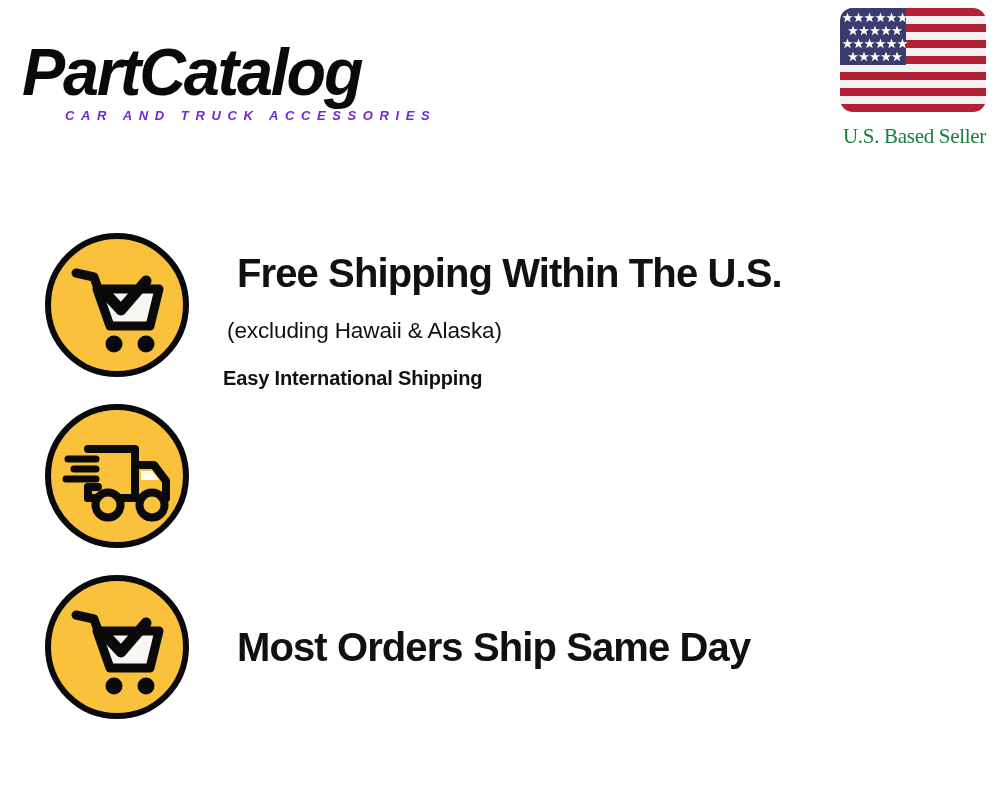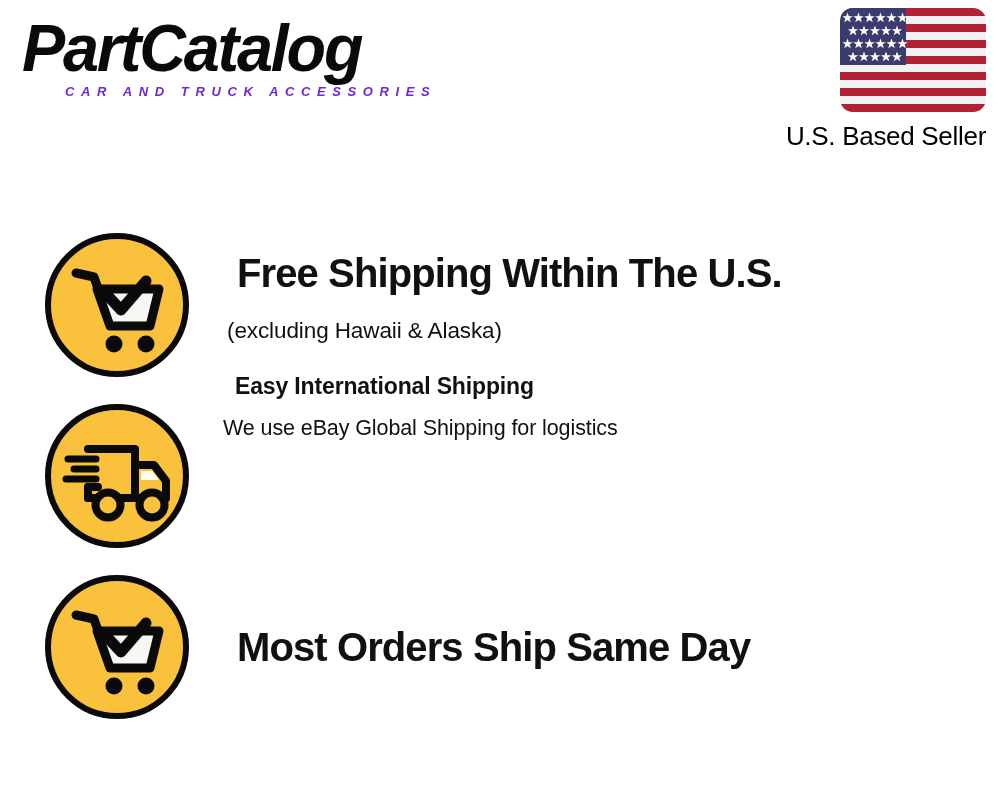--- a/index.html
+++ b/index.html
@@ -21,21 +21,21 @@
   #header {
     position: absolute;
     left: 0; top: 0;
     width: 1000px;
     height: 170px;
   }
 
   #brand-logo {
     position: absolute;
     left: 22px;
-    top: 12px;
+    top: 36px;
     width: 470px;
     height: 95px;
     text-decoration: underline;
   }
   #brand-wordmark {
     position: absolute;
     left: 0;
     top: 0;
     font-family: "Liberation Sans", sans-serif;
     font-weight: bold;
@@ -71,26 +71,26 @@
   }
   #flag-icon {
     display: block;
     margin-left: auto;
     width: 146px;
     height: 104px;
   }
   #us-badge-label {
     display: block;
     margin-top: 6px;
-    font-family: Liberation Sans, sans-serif;
+    font-family: Liberation Serif, serif;
     font-weight: normal;
-    font-size: 26px;
+    font-size: 21px;
     line-height: 36px;
     letter-spacing: -0.3px;
-    color: #000000;
+    color: #15803d;
     white-space: nowrap;
   }
 
   
   #features {
     position: absolute;
     left: 0;
     top: 230px;
     width: 1000px;
   }
@@ -148,26 +148,26 @@
     line-height: 30px;
     letter-spacing: -0.1px;
     color: #111111;
     white-space: nowrap;
     margin: 4px;
     padding-top: 6px;
   }
   .feature-strong {
     font-family: "Liberation Sans", sans-serif;
     font-weight: bold;
-    font-size: 23px;
+    font-size: 20px;
     line-height: 28px;
     letter-spacing: -0.15px;
     color: #111111;
     white-space: nowrap;
-    margin: 12px;
+    margin: 0;
     padding-top: 14px;
   }
   .feature-note {
     font-family: "Liberation Sans", sans-serif;
     font-weight: normal;
     font-size: 21.5px;
     line-height: 28px;
     letter-spacing: -0.1px;
     color: #111111;
     white-space: nowrap;
@@ -247,21 +247,20 @@
         <path d="M55 59 L117 59 L108 96 L68 96 Z" fill="#F7F6F2" stroke="#0A0A0A" stroke-width="9" stroke-linejoin="round"></path>
         <path d="M66 66 L79 80 L104 51" fill="none" stroke="#0A0A0A" stroke-width="11" stroke-linecap="round" stroke-linejoin="round"></path>
         <circle cx="72" cy="114" r="8.5" fill="#0A0A0A"></circle>
         <circle cx="104" cy="114" r="8.5" fill="#0A0A0A"></circle>
       </svg>
     </div>
     <div class="feature-text">
       <p class="feature-title">Free Shipping Within The U.S.</p>
       <p class="feature-sub">(excluding Hawaii &amp; Alaska)</p>
       <p class="feature-strong">Easy International Shipping</p>
-      <p class="feature-note">We use eBay Global Shipping for logistics</p>
     </div>
   </div>
 
   <div class="feature-row" id="feature-row-1">
     <div class="feature-icon-wrap">
       <svg class="feature-icon" viewBox="0 0 150 150">
         <circle cx="75" cy="75" r="69" fill="#F9C13C" stroke="#0A0A0A" stroke-width="6"></circle>
 
         <path d="M26 58 H54" stroke="#0A0A0A" stroke-width="7" stroke-linecap="round"></path>
         <path d="M32 68 H54" stroke="#0A0A0A" stroke-width="7" stroke-linecap="round"></path>

